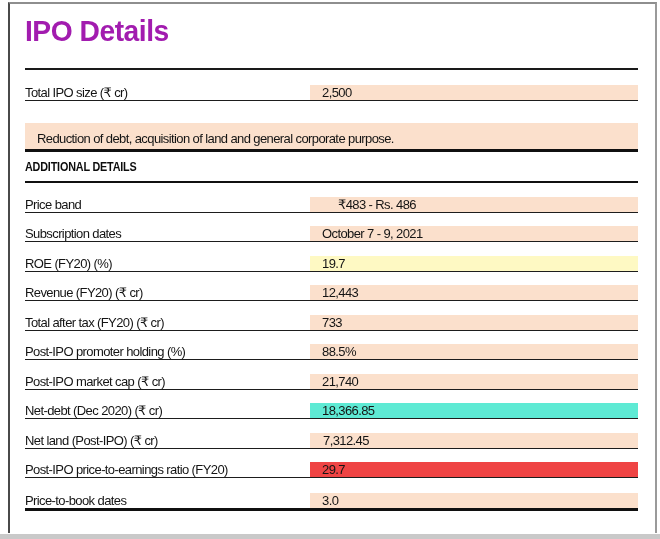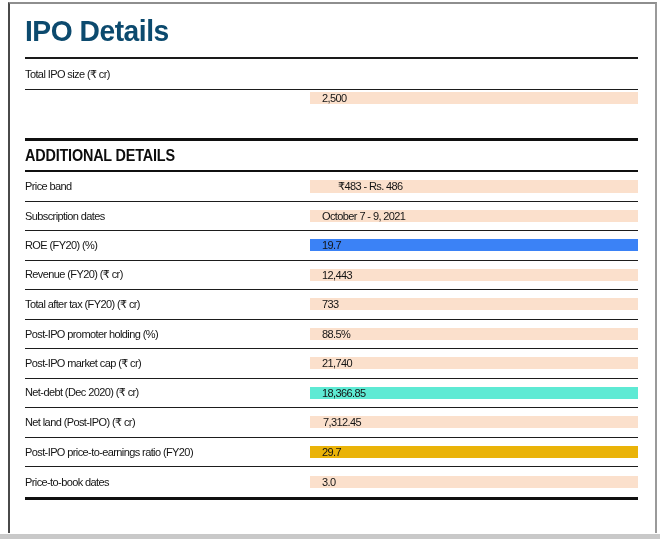--- a/index.html
+++ b/index.html
@@ -17,89 +17,90 @@
     border-left:2px solid #4a4a4a;
     pointer-events:none;
   }
   .bottom-shadow{
     position:absolute;left:0;right:0;bottom:0;height:5px;background:#c9c9c9;
   }
   .content{
     position:absolute;left:25px;top:0;width:613px;
   }
   .page-title{
-    padding-top:14px;height:57px;box-sizing:border-box;
-    font-size:30px;font-weight:700;letter-spacing:-0.5px;color:#0c4a6e;
+    padding-top:14px;height:68px;box-sizing:border-box;
+    font-size:30px;font-weight:700;letter-spacing:-0.5px;color:#a21caf;
   }
   .page-title .cnd{display:inline-block;transform:scaleX(0.94);transform-origin:0 50%;}
   .rule-thin{height:2px;background:#1a1a1a;}
   .rule-med{height:2px;background:#101010;}
   .rule-thick{height:3px;background:#101010;}
   .row{
-    display:flex;align-items:center;box-sizing:border-box;
+    display:flex;align-items:flex-end;box-sizing:border-box;
     border-bottom:1px solid #1d1d1d;
-    font-size:11px;letter-spacing:-0.6px;
+    font-size:13px;letter-spacing:-0.6px;
   }
   .row.no-border{border-bottom:none;}
   .cell-label{
     width:285px;flex:0 0 285px;display:flex;align-items:center;
     white-space:nowrap;overflow:visible;
   }
   .cell-value{
     flex:1;display:flex;align-items:center;
     padding-left:12px;padding-right:2px;box-sizing:border-box;
   }
   .row.tall .cell-label,.row.tall .cell-value{
     align-items:flex-start;padding-top:5px;line-height:21px;
   }
   .row.h1{height:31px;}
   .row.tall{height:48px;}
   .row.hd{height:29.5px;}
   .section-header{
     height:29px;display:flex;align-items:center;
-    font-size:16px;font-weight:700;color:#0d0d0d;letter-spacing:-0.2px;
+    font-size:12px;font-weight:700;color:#0d0d0d;letter-spacing:-0.2px;
   }
   .section-header .cnd{display:inline-block;transform:scaleX(0.9);transform-origin:0 50%;}
 </style>
 </head>
 <body>
 
 <div class="card">
   <div class="content">
 
     <div class="page-title"><span class="cnd">IPO Details</span></div>
 
     <div class="rule-thin"></div>
 
     <div class="row h1">
       <div class="cell-label">Total IPO size (₹ cr)</div>
       <div class="cell-value" style="background: rgb(251, 224, 204); margin-top: 48px;">2,500</div>
     </div>
     <div class="row tall no-border">
+      <div class="cell-value" style="background: rgb(251, 224, 204);">Reduction of debt, acquisition of land and general corporate purpose.</div>
     </div>
 
     <div class="rule-thick"></div>
 
     <div class="section-header">
         <span class="cnd">ADDITIONAL DETAILS</span>
       </div>
 
     <div class="rule-med"></div>
 
     <div class="row hd">
       <div class="cell-label">Price band</div>
       <div class="cell-value" style="background: rgb(251, 224, 204); padding-left: 28px;">₹483 - Rs. 486</div>
     </div>
     <div class="row hd">
       <div class="cell-label">Subscription dates</div>
       <div class="cell-value" style="background: rgb(251, 224, 204);">October 7 - 9, 2021</div>
     </div>
     <div class="row hd">
       <div class="cell-label">ROE (FY20) (%)</div>
-      <div class="cell-value" style="background: #3b82f6;">19.7</div>
+      <div class="cell-value" style="background: #fef9c3;">19.7</div>
     </div>
     <div class="row hd">
       <div class="cell-label">Revenue (FY20) (₹ cr)</div>
       <div class="cell-value" style="background: rgb(251, 224, 204);">12,443</div>
     </div>
     <div class="row hd">
       <div class="cell-label">Total after tax (FY20) (₹ cr)</div>
       <div class="cell-value" style="background: rgb(251, 224, 204);">733</div>
     </div>
     <div class="row hd">
@@ -113,21 +114,21 @@
     <div class="row hd">
       <div class="cell-label">Net-debt (Dec 2020) (₹ cr)</div>
       <div class="cell-value" style="background: #5eead4;">18,366.85</div>
     </div>
     <div class="row hd">
       <div class="cell-label">Net land  (Post-IPO) (₹ cr)</div>
       <div class="cell-value" style="background: rgb(251, 224, 204); padding-left: 13px;">7,312.45</div>
     </div>
     <div class="row hd">
       <div class="cell-label">Post-IPO price-to-earnings ratio (FY20)</div>
-      <div class="cell-value" style="background: #eab308;">29.7</div>
+      <div class="cell-value" style="background: #ef4444;">29.7</div>
     </div>
     <div class="row hd no-border">
       <div class="cell-label">Price-to-book dates</div>
       <div class="cell-value" style="background: rgb(251, 224, 204);">3.0</div>
     </div>
 
     <div class="rule-thick"></div>
   </div>
 
   <div class="frame"></div>

